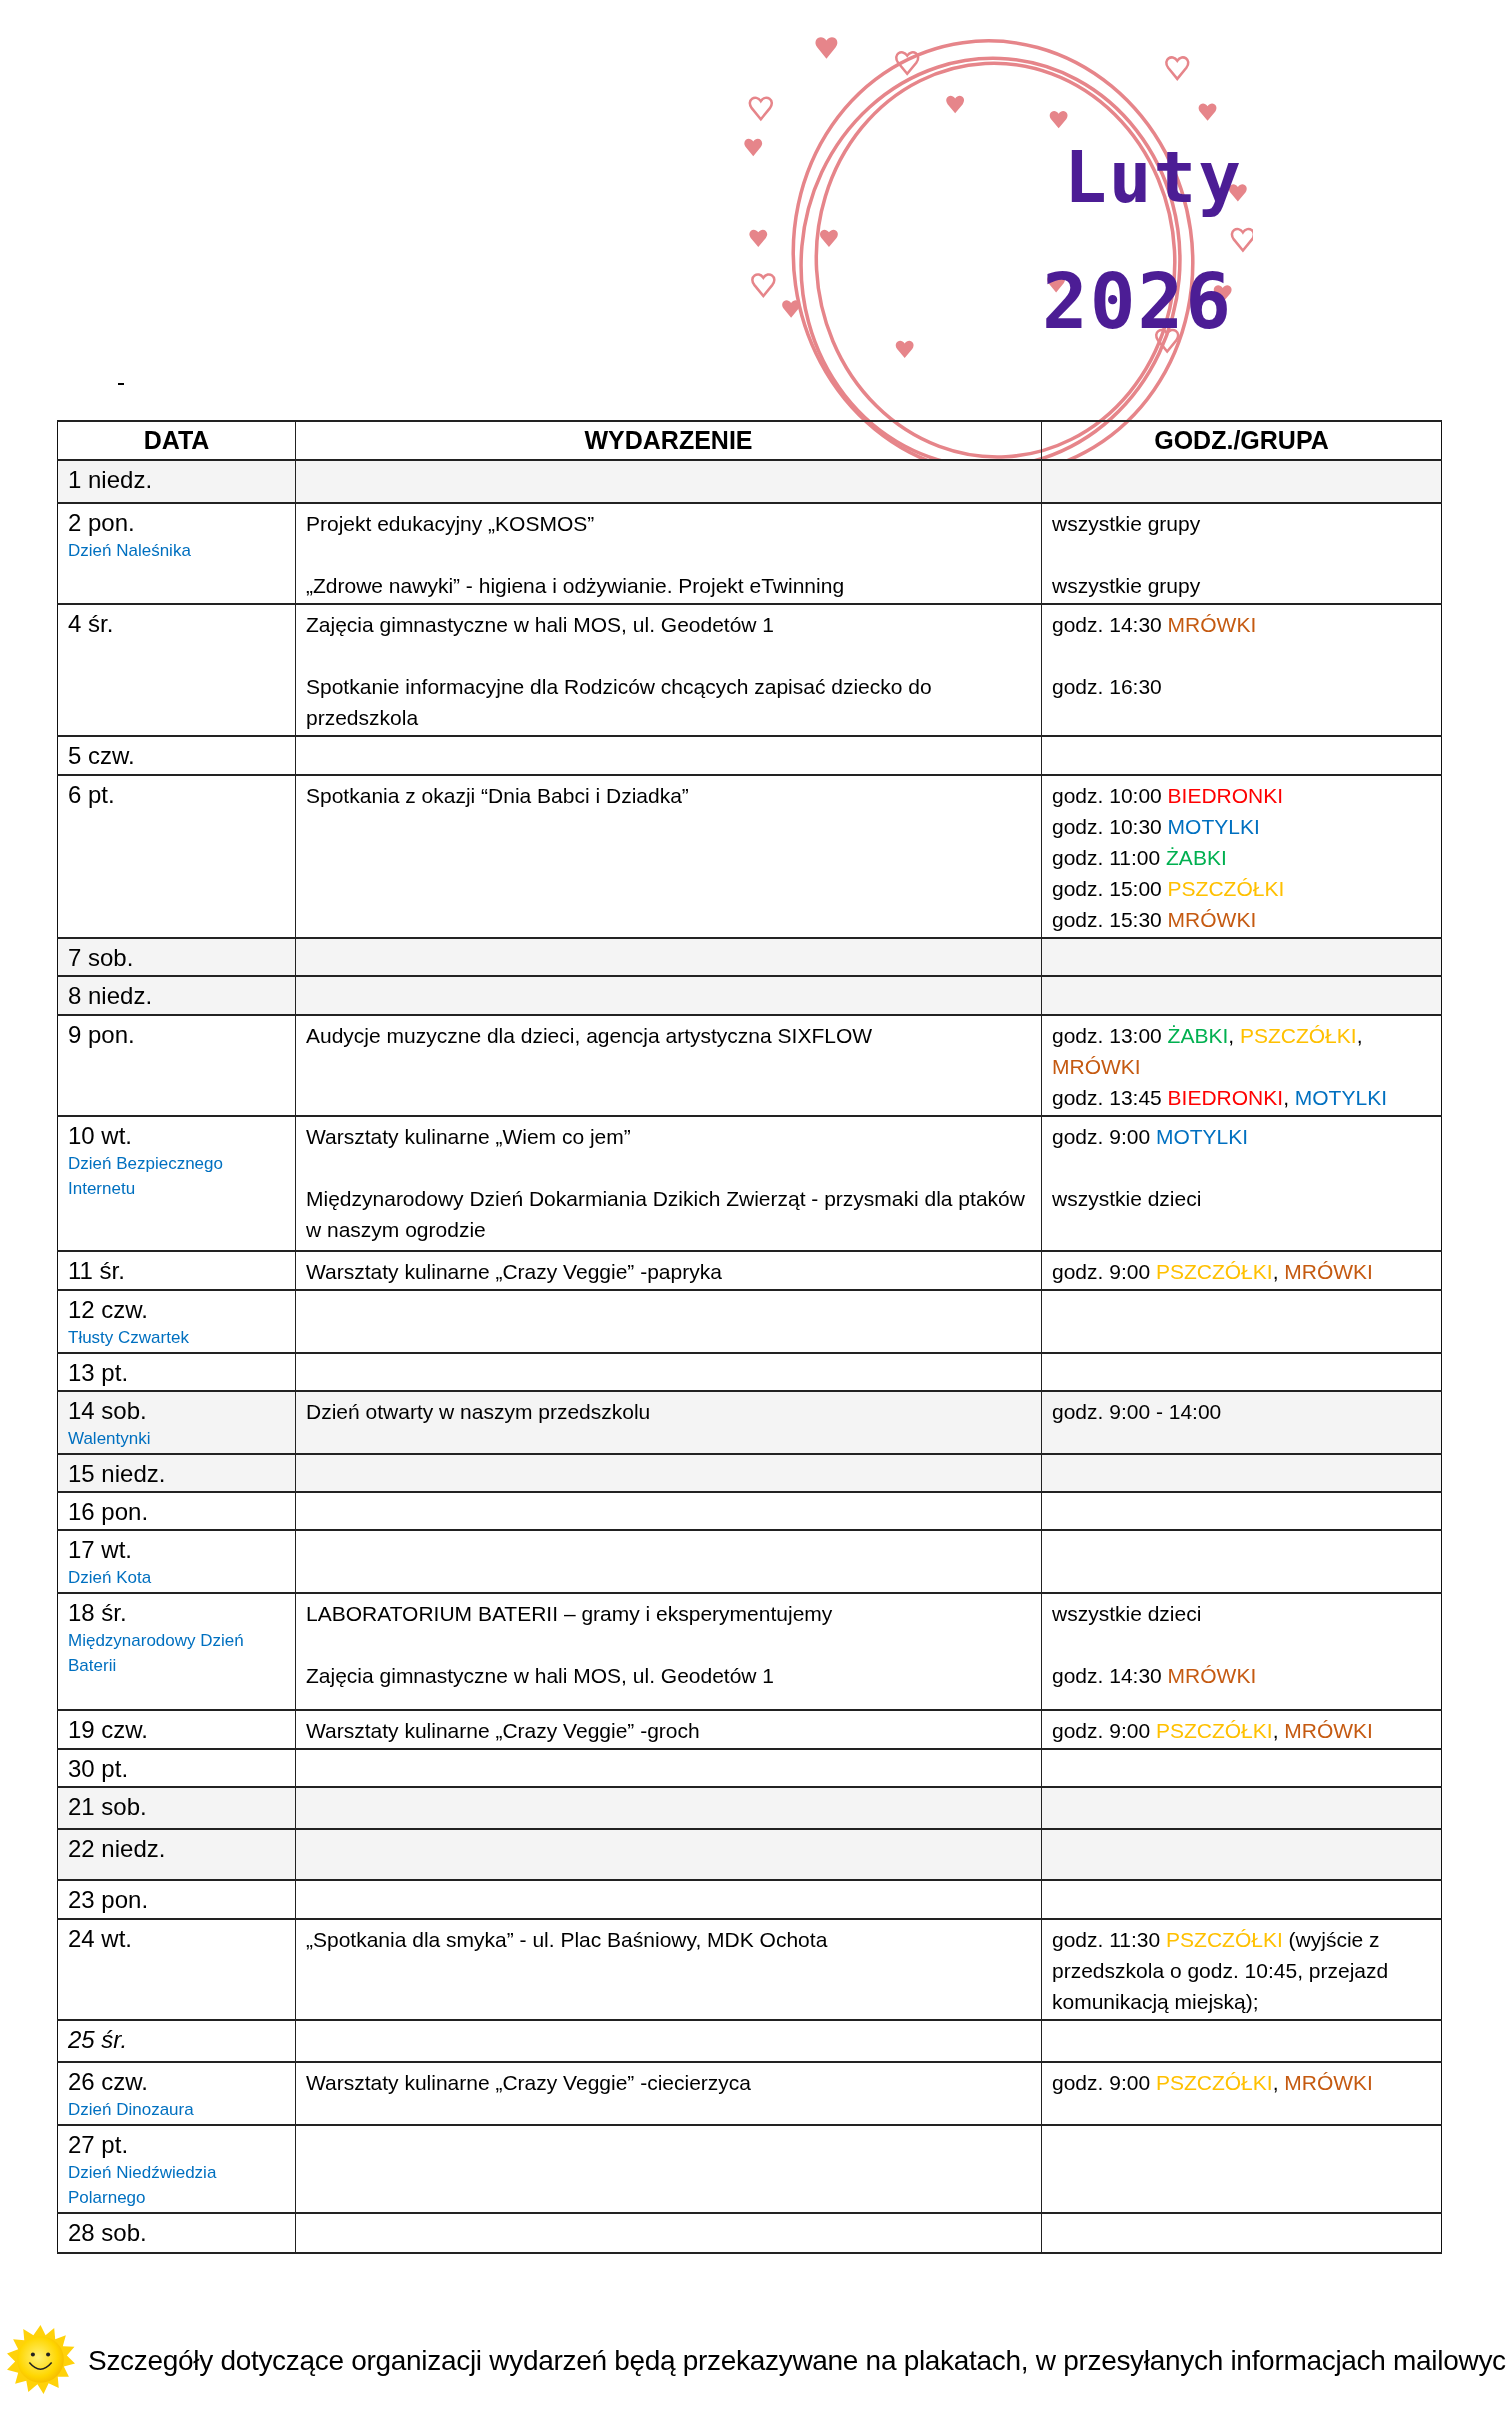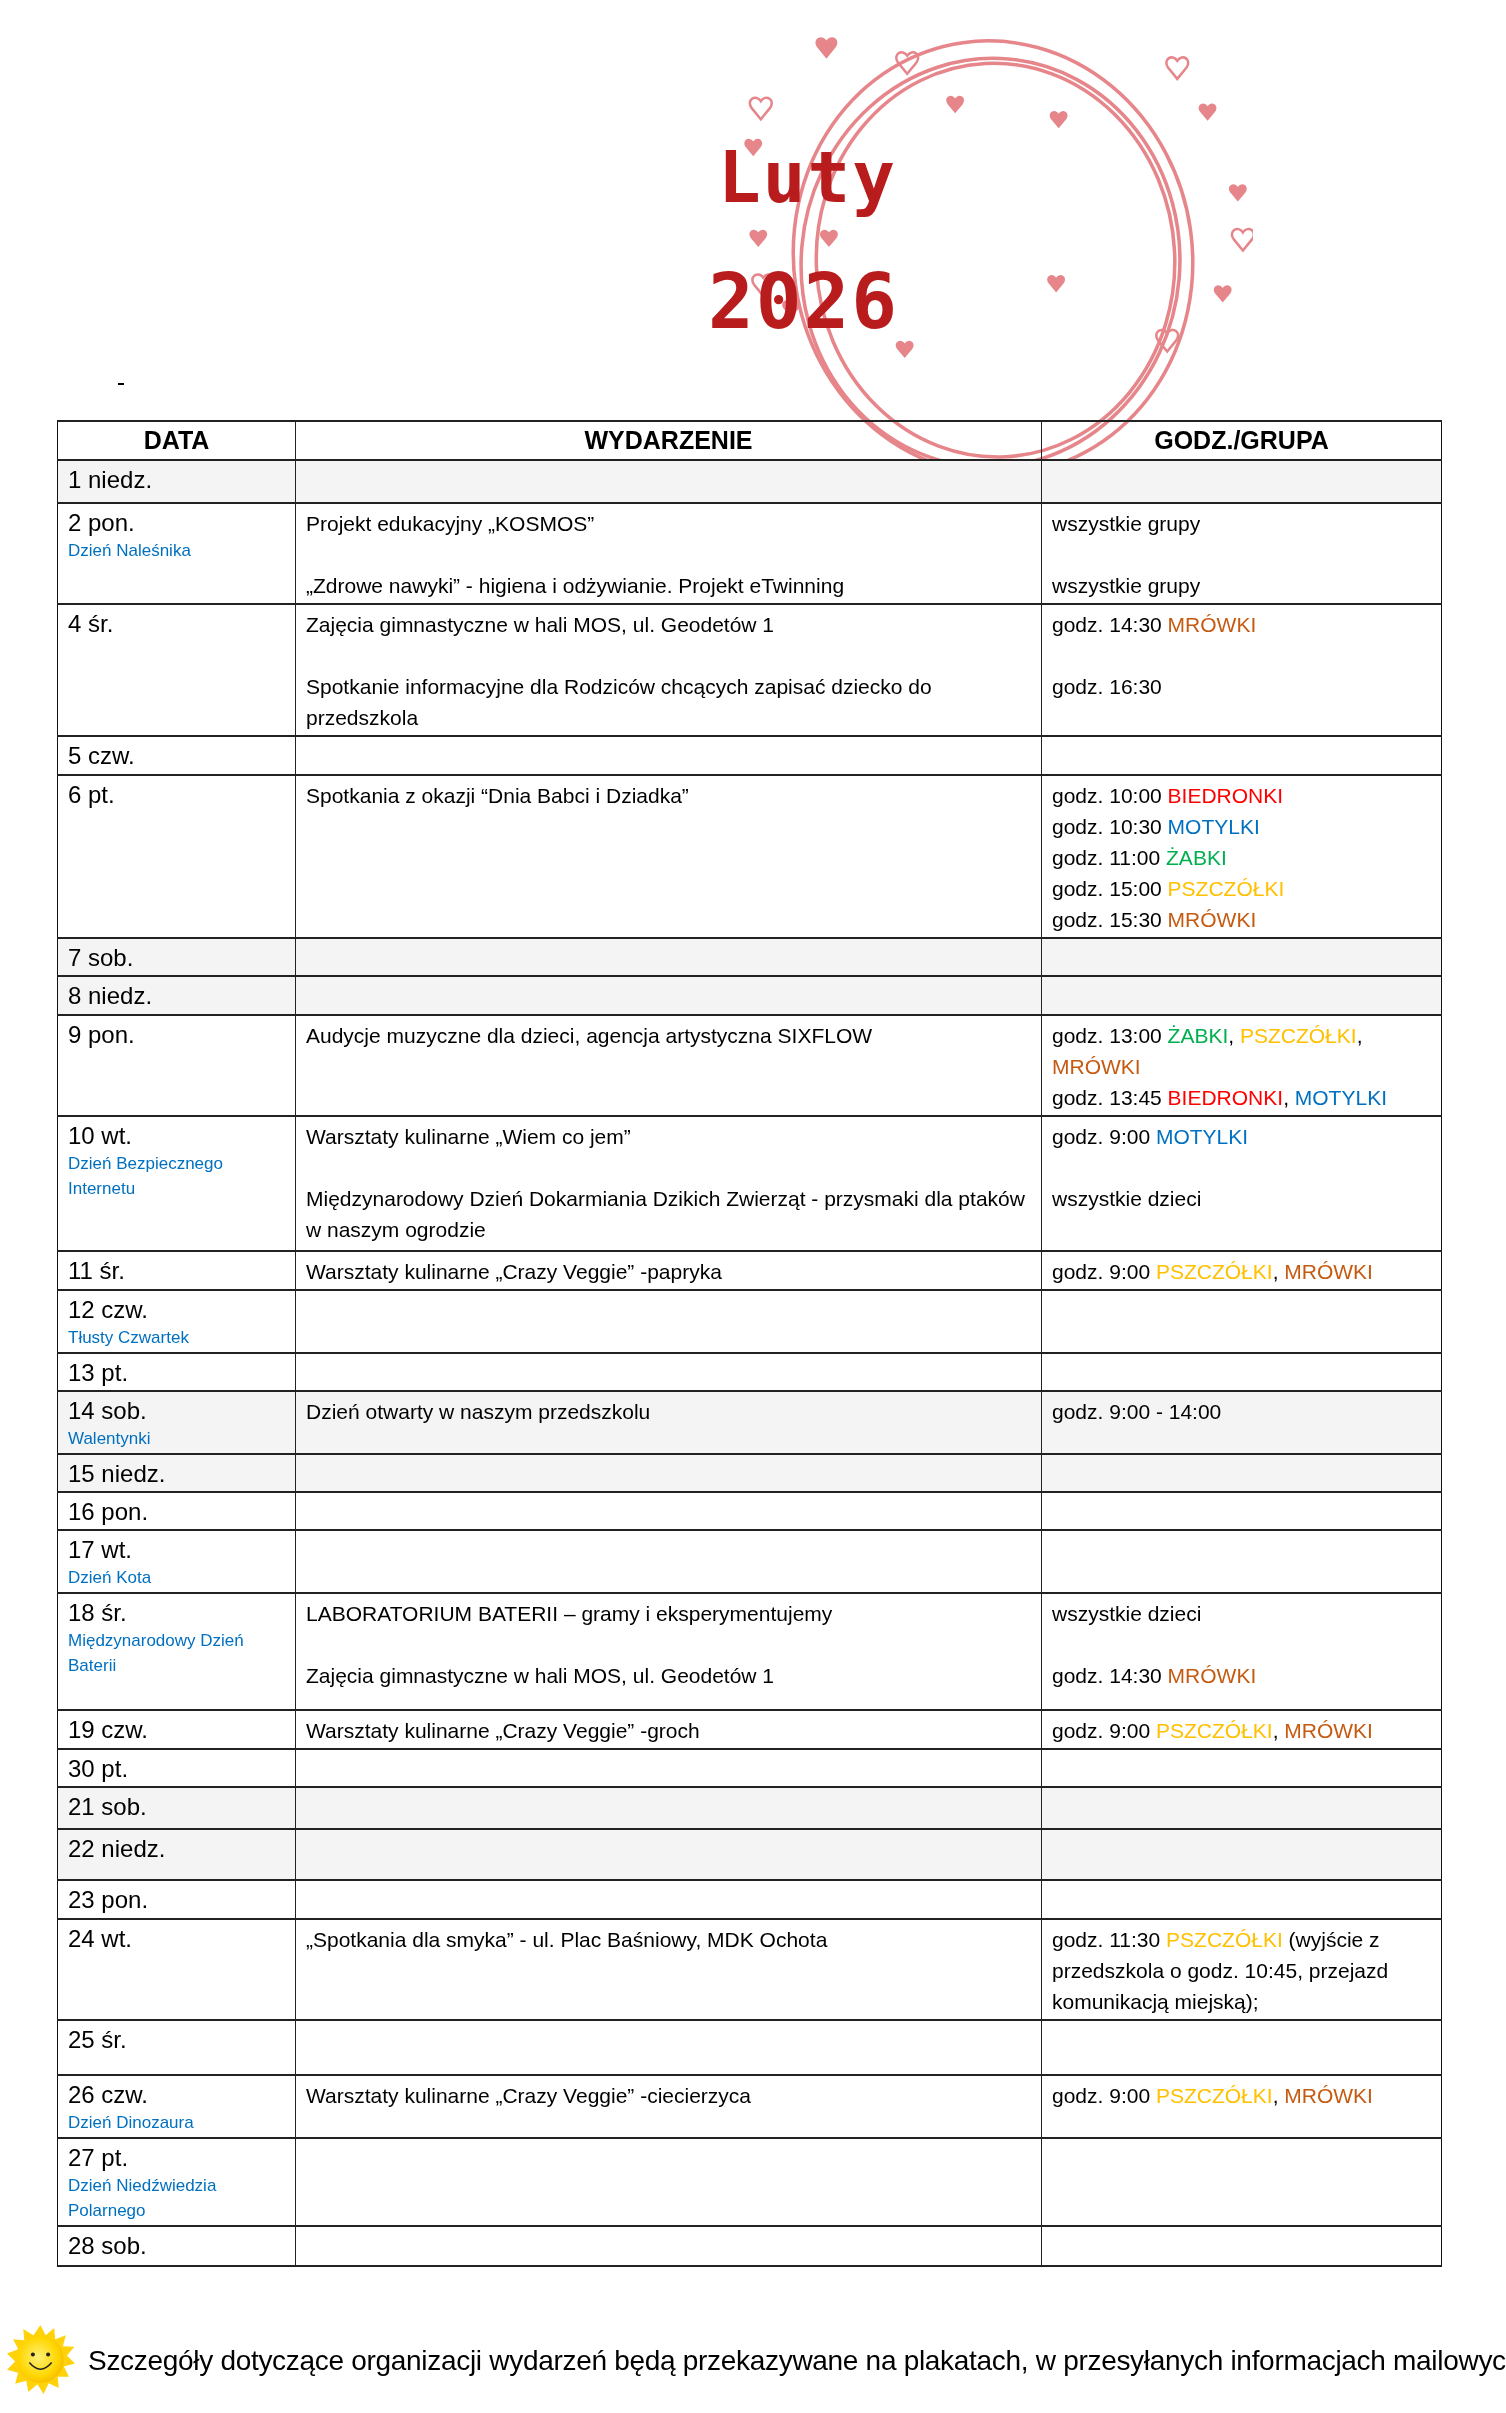--- a/index.html
+++ b/index.html
@@ -4,23 +4,23 @@
 <style>
   html, body { margin: 0; padding: 0; background: #ffffff; }
   body {
     width: 1507px; height: 2413px; position: relative; overflow: hidden;
     font-family: "Liberation Sans", "DejaVu Sans", sans-serif;
     color: #000;
   }
   .title-badge { position: absolute; left: 728px; top: 20px; width: 525px; height: 455px; }
   .title-badge svg { position: absolute; left: 0; top: 0; width: 100%; height: 100%; }
   .title-text {
-    position: absolute; left: 0; width: 100%; text-align: left;
+    position: absolute; left: 0; width: 100%; text-align: right;
     font-family: "DejaVu Sans Mono", monospace; font-weight: bold;
-    color: #b91c1c; letter-spacing: 2px;
+    color: #4c1d95; letter-spacing: 2px;
   }
   .title-month { top: 116px; font-size: 71px; transform: translateX(-10px); }
   .title-year { top: 237px; font-size: 76px; transform: translateX(-20px); }
   .dash-mark { position: absolute; left: 118px; top: 383px; width: 6px; height: 2px; background: #000; }
 
   table.calendar {
     position: absolute; left: 57px; top: 420px; width: 1384px;
     border-collapse: collapse; table-layout: fixed;
     font-family: "Liberation Sans", sans-serif;
   }
@@ -329,21 +329,21 @@
         <td class="outer-left">
           <span class="date-main">24 wt.</span>
         </td>
         <td>
           <span class="event">„Spotkania dla smyka” - ul. Plac Baśniowy, MDK Ochota</span>
         </td>
         <td class="outer-right">
           <span class="info"><span>godz. 11:30 </span><span class="grp-PSZCZOLKI" style="color: rgb(255, 192, 0);">PSZCZÓŁKI</span><span> (wyjście z przedszkola o godz. 10:45, przejazd komunikacją miejską);</span></span>
         </td>
       </tr>
-      <tr style="height: 55px;">
+      <tr style="height: 42px; font-style: italic;">
         <td class="outer-left">
           <span class="date-main">25 śr.</span>
         </td>
         <td></td>
         <td class="outer-right"></td>
       </tr>
       <tr style="height: 63px;">
         <td class="outer-left">
           <span class="date-main">26 czw.</span>
           <span class="date-note">Dzień Dinozaura</span>

